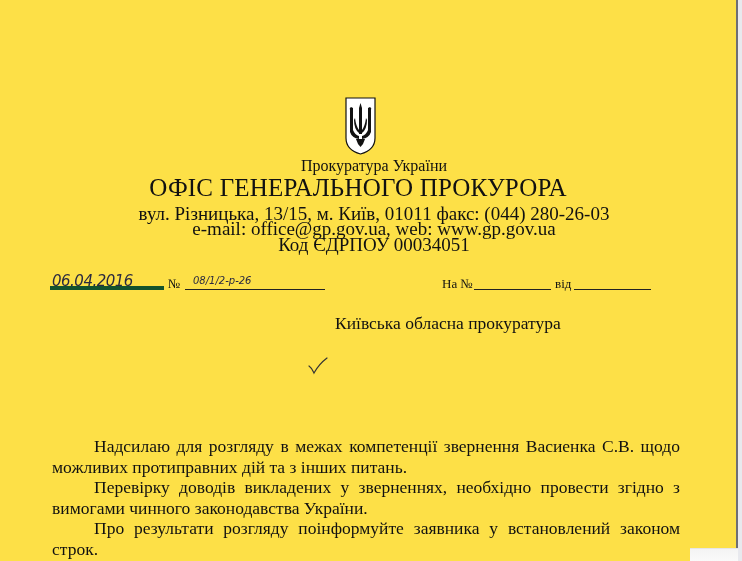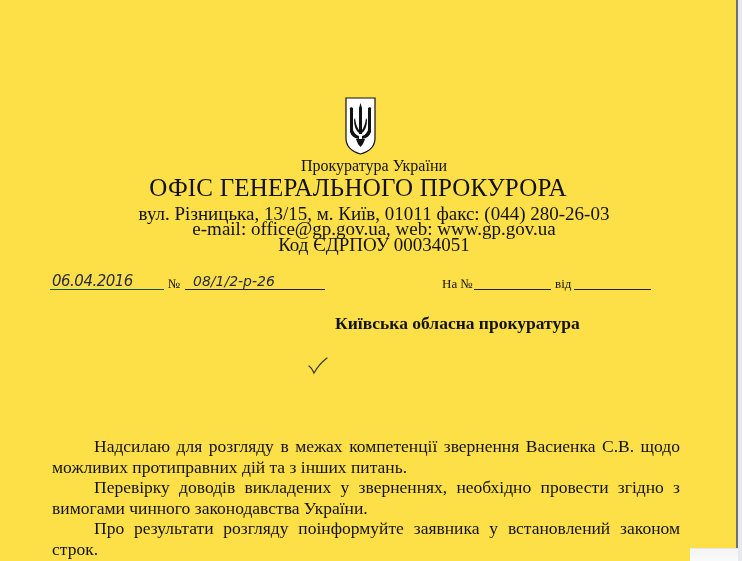--- a/index.html
+++ b/index.html
@@ -92,21 +92,21 @@
       width: 736px;
       height: 22px;
       font-size: 13px;
     }
     .date-field {
       position: absolute;
       left: 50px;
       top: 0;
       width: 114px;
       height: 18px;
-      border-bottom: 1px solid #14532d;
+      border-bottom: 4px solid #14532d;
       font-family: "DejaVu Sans", sans-serif;
       font-style: italic;
       font-size: 15px;
       color: #2a2a40;
       letter-spacing: -0.5px;
       line-height: 18px;
       padding-left: 2px;
       box-sizing: border-box;
     }
     .no-label {
@@ -117,21 +117,21 @@
     }
     .num-field {
       position: absolute;
       left: 185px;
       top: 0;
       width: 140px;
       height: 18px;
       border-bottom: 1px solid #222;
       font-family: "DejaVu Sans", sans-serif;
       font-style: italic;
-      font-size: 14px;
+      font-size: 10px;
       color: #2a2a40;
       line-height: 18px;
       padding-left: 8px;
       box-sizing: border-box;
     }
     .reply-label {
       position: absolute;
       left: 442px;
       top: 4px;
       font-size: 13px;
@@ -156,21 +156,21 @@
       top: 16px;
       width: 77px;
       height: 1px;
       border-bottom: 1px solid #222;
     }
 
     .addressee {
       position: absolute;
       left: 335px;
       font-size: 17.5px;
-      font-weight: bold;
+      font-weight: normal;
       line-height: 20px;
     }
     .a1 { top: 313px; }
     .a2 { top: 355px; }
     .a3 { top: 376px; }
     .email {
       position: absolute;
       left: 335px;
       top: 397px;
       font-size: 17.5px;

